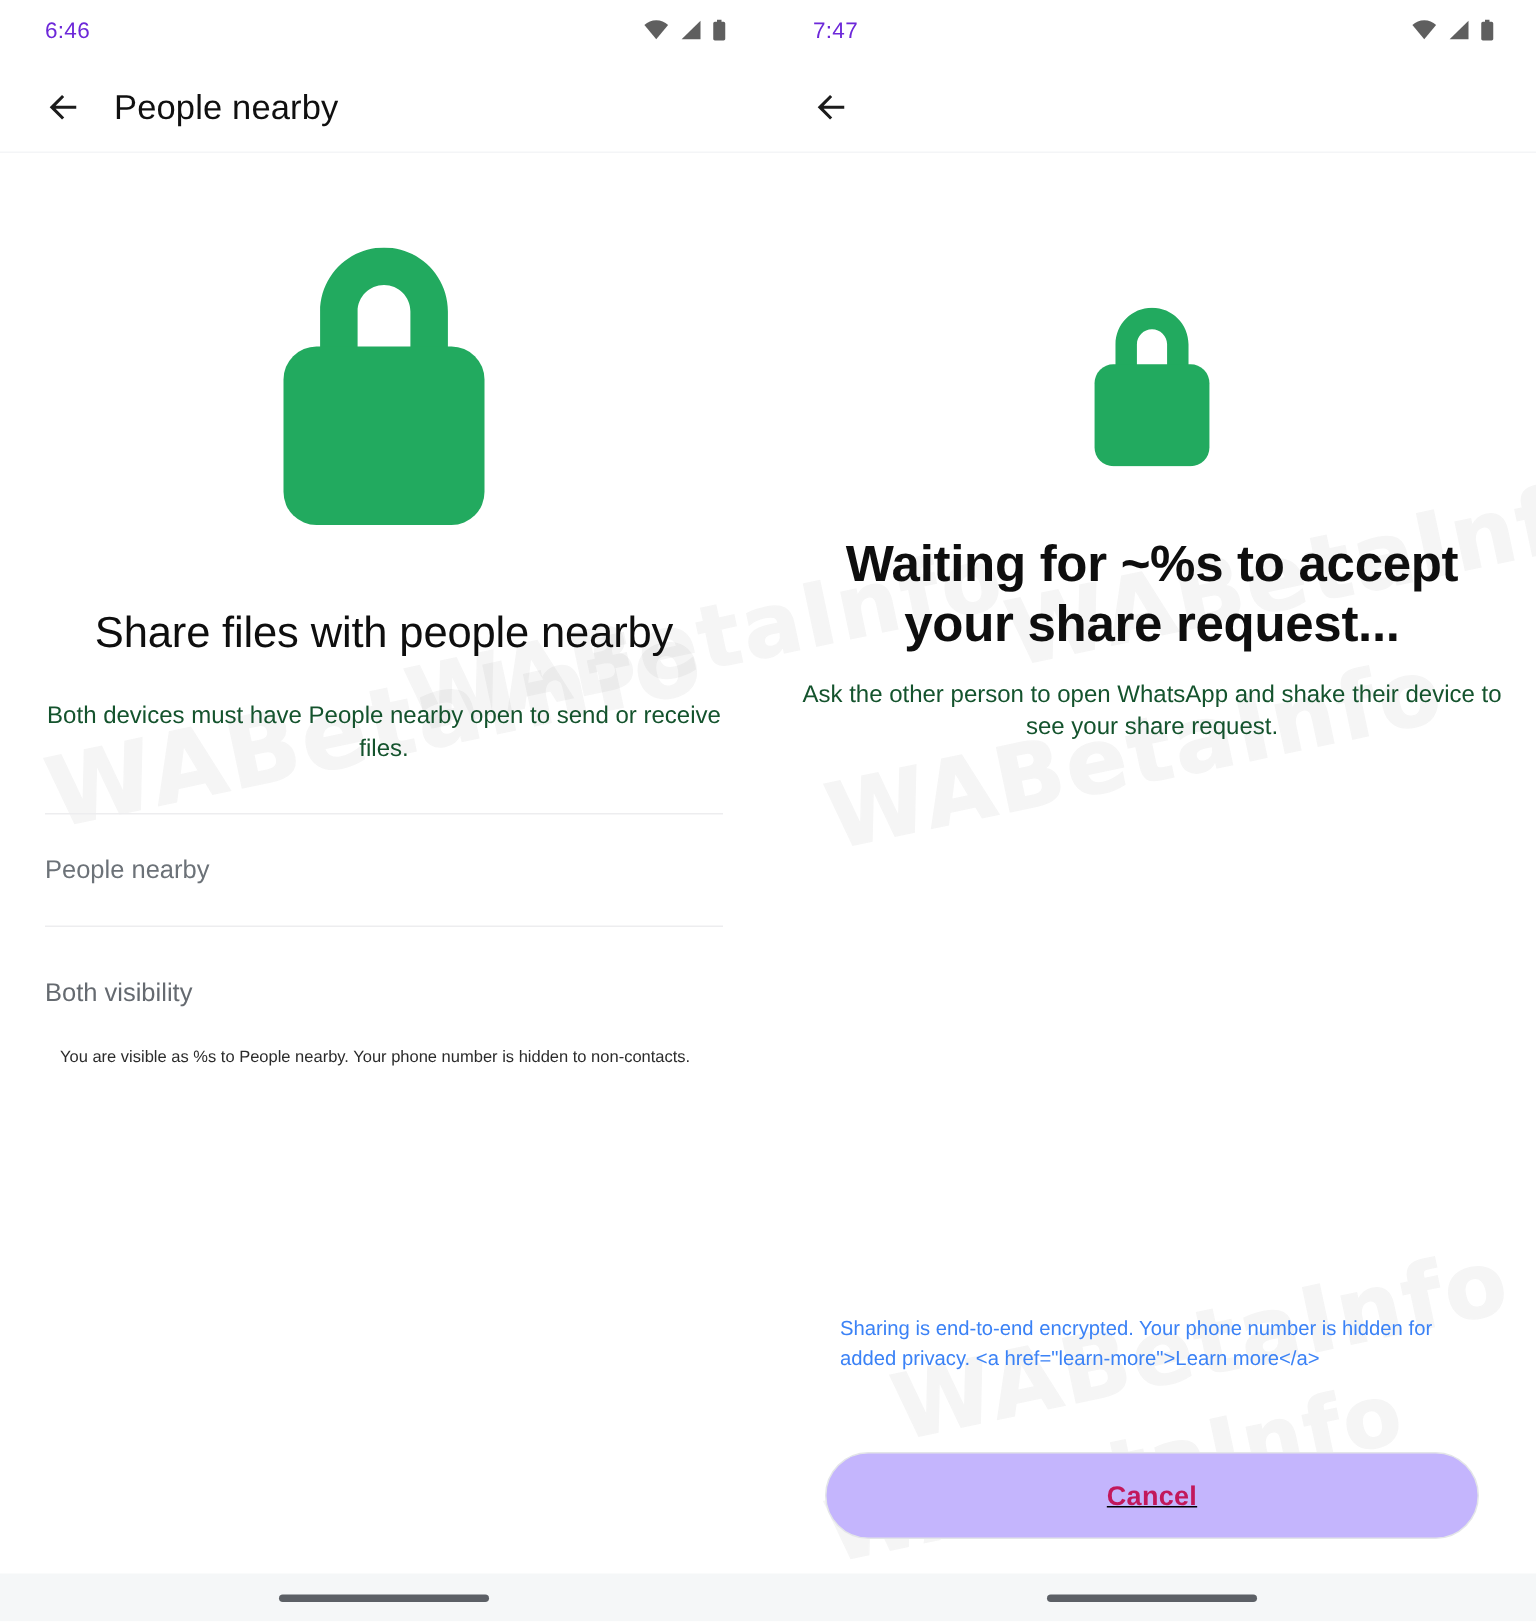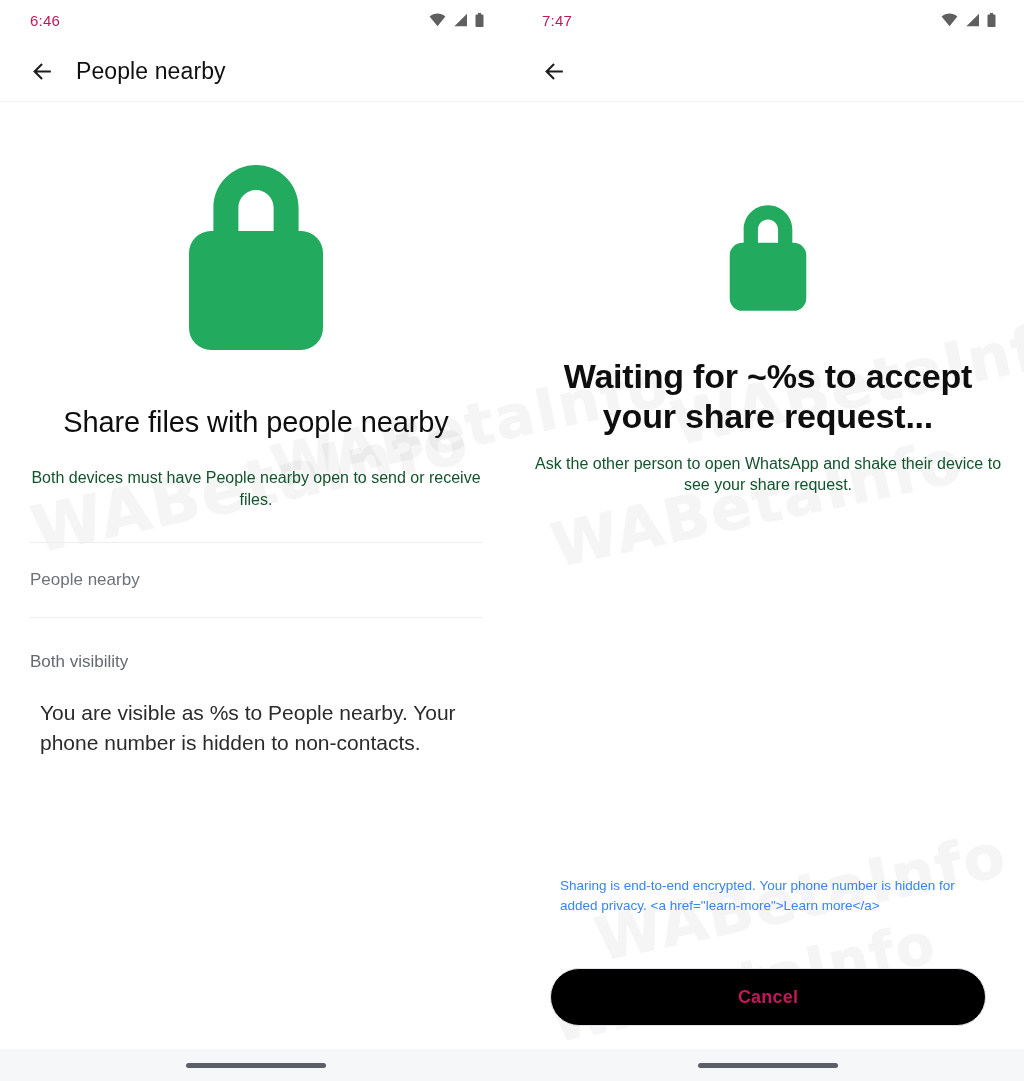--- a/index.html
+++ b/index.html
@@ -34,21 +34,21 @@
   }
   .panel-left{ left:0; }
   .panel-right{ left:512px; }
 
   
   .statusbar{
     position:relative; height:40px; width:100%;
     display:flex; align-items:center; justify-content:space-between;
     padding:0 28px 0 30px;
   }
-  .clock{ font-size:15px; color:#be185d; font-family:"Liberation Sans",sans-serif; letter-spacing:.2px;}
+  .clock{ font-size:15px; color:#6d28d9; font-family:"Liberation Sans",sans-serif; letter-spacing:.2px;}
   .sysicons{ display:flex; align-items:center; gap:7px; }
   .sysicons svg{ display:block; }
 
   
   .appbar{
     position:relative; height:62px; width:100%;
     display:flex; align-items:center; padding-left:18px;
     background:#fff;
   }
   .backbtn{
@@ -98,35 +98,35 @@
   }
   .list-row-label{ font-size:17px; color:#6c7278; }
 
   .section-header{
     padding:34px 30px 0 30px;
   }
   .section-header-label{ font-size:17px; color:#656a70; }
 
   .body-para{
     padding:26px 44px 0 40px;
-    font-size:21px; line-height:1.45; color:#2b2b2b;
+    font-size:11px; line-height:1.45; color:#2b2b2b;
   }
 
   
   .footer-note{
     position:absolute; left:12px; right:0; top:876px;
     padding:0 36px; z-index:3;
     font-size:13.5px; line-height:1.5; color:#3b82f6;
   }
   .cancel-wrap{
     position:absolute; left:0; right:0; top:968px; padding:0 38px; z-index:3;
   }
   .cancel-btn{
     width:100%; height:58px; border-radius:32px;
-    border:1px solid #e3e5e8; background:#000000;
+    border:1px solid #e3e5e8; background:#c4b5fd;
     display:flex; align-items:center; justify-content:center;
     cursor:pointer;
     text-decoration:underline;
   }
   .cancel-label{
     font-size:18px; font-weight:700; letter-spacing:.2px;
     font-family:"Liberation Sans",sans-serif;
   }
 
   

